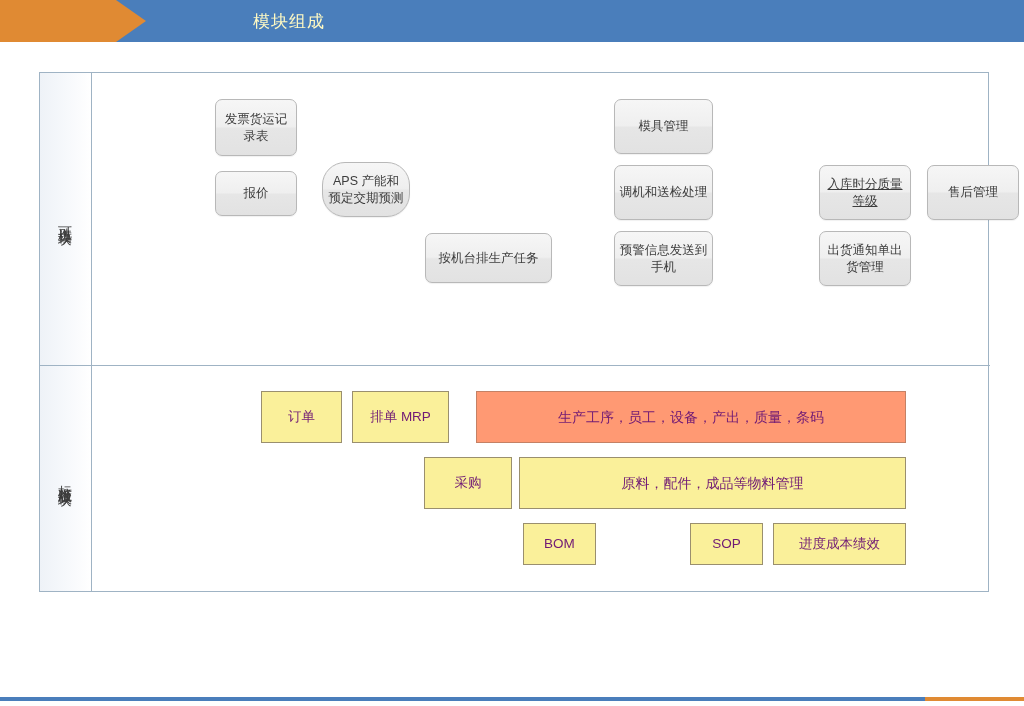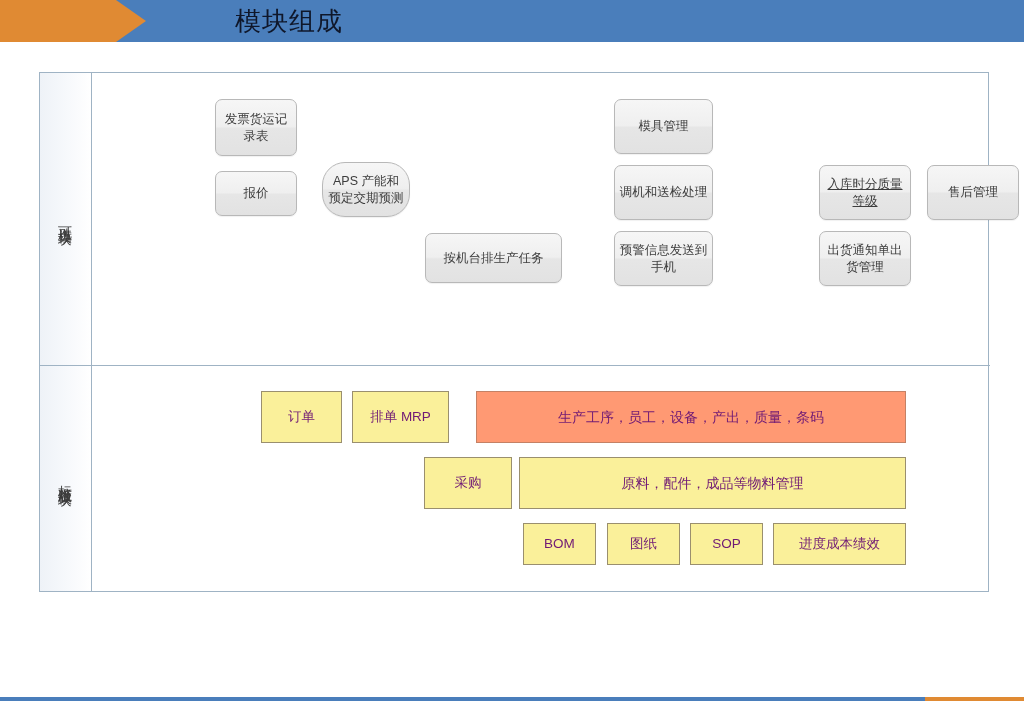--- a/index.html
+++ b/index.html
@@ -33,22 +33,22 @@
     background: #e08a33;
     clip-path: polygon(0 0, 116px 0, 146px 50%, 116px 100%, 0 100%);
   }
   .header-title {
     position: absolute;
     left: 160px; top: 0;
     width: 258px; height: 42px;
     display: flex;
     align-items: center;
     justify-content: center;
-    color: #0f172a;
-    font-size: 26px;
+    color: #fef9c3;
+    font-size: 17px;
     letter-spacing: 1px;
     white-space: nowrap;
   }
 
   
   .matrix {
     position: absolute;
     left: 39px; top: 72px;
     width: 950px; height: 520px;
     border: 1px solid #9fb3c4;
@@ -163,21 +163,21 @@
         <span>可选模块</span>
       </div>
       <div class="row-body">
 
         <div class="gbox" style="left:123px;  top:26px;  width:82px;  height:57px;">发票货运记录表</div>
 
         <div class="gbox" style="left:123px;  top:98px;  width:82px;  height:45px;">报价</div>
 
         <div class="gbox" style="left:230px;  top:89px;  width:88px; height:55px;border-radius:23px;">APS 产能和预定交期预测</div>
 
-        <div class="gbox" style="left:333px;  top:160px; width:137px; height:50px;">按机台排生产任务</div>
+        <div class="gbox" style="left:333px;  top:160px; width:127px; height:50px;">按机台排生产任务</div>
 
         <div class="gbox" style="left:522px;  top:26px;  width:99px;  height:55px;">模具管理</div>
 
         <div class="gbox" style="left:522px;  top:92px;  width:99px;  height:55px;">调机和送检处理</div>
 
         <div class="gbox" style="left:522px;  top:158px; width:99px;  height:55px;">预警信息发送到手机</div>
 
 
         <div class="gbox" style="left:727px;  top:92px;  width:92px;  height:55px;text-decoration:underline;">入库时分质量等级</div>
 
@@ -195,21 +195,20 @@
       <div class="row-body">
 
         <div class="fbox" style="left:169px; top:25px;  width:81px;  height:52px;">订单</div>
         <div class="fbox" style="left:260px; top:25px;  width:97px;  height:52px;">排单 MRP</div>
         <div class="fbox accent wide" style="left:384px; top:25px;  width:430px; height:52px;">生产工序，员工，设备，产出，质量，条码</div>
 
         <div class="fbox" style="left:332px; top:91px;  width:88px;  height:52px;text-align:center;">采购</div>
         <div class="fbox" style="left:431px; top:157px; width:73px;  height:42px;">BOM</div>
 
         <div class="fbox wide" style="left:427px; top:91px;  width:387px; height:52px;">原料，配件，成品等物料管理</div>
-        <div class="fbox" style="left:515px; top:157px; width:73px;  height:42px;">图纸</div>
         <div class="fbox" style="left:598px; top:157px; width:73px;  height:42px;">SOP</div>
         <div class="fbox" style="left:681px; top:157px; width:133px; height:42px;">进度成本绩效</div>
 
       </div>
     </div>
 
   </div>
 
   <div class="footer-bar">
     <div class="footer-blue"></div>

